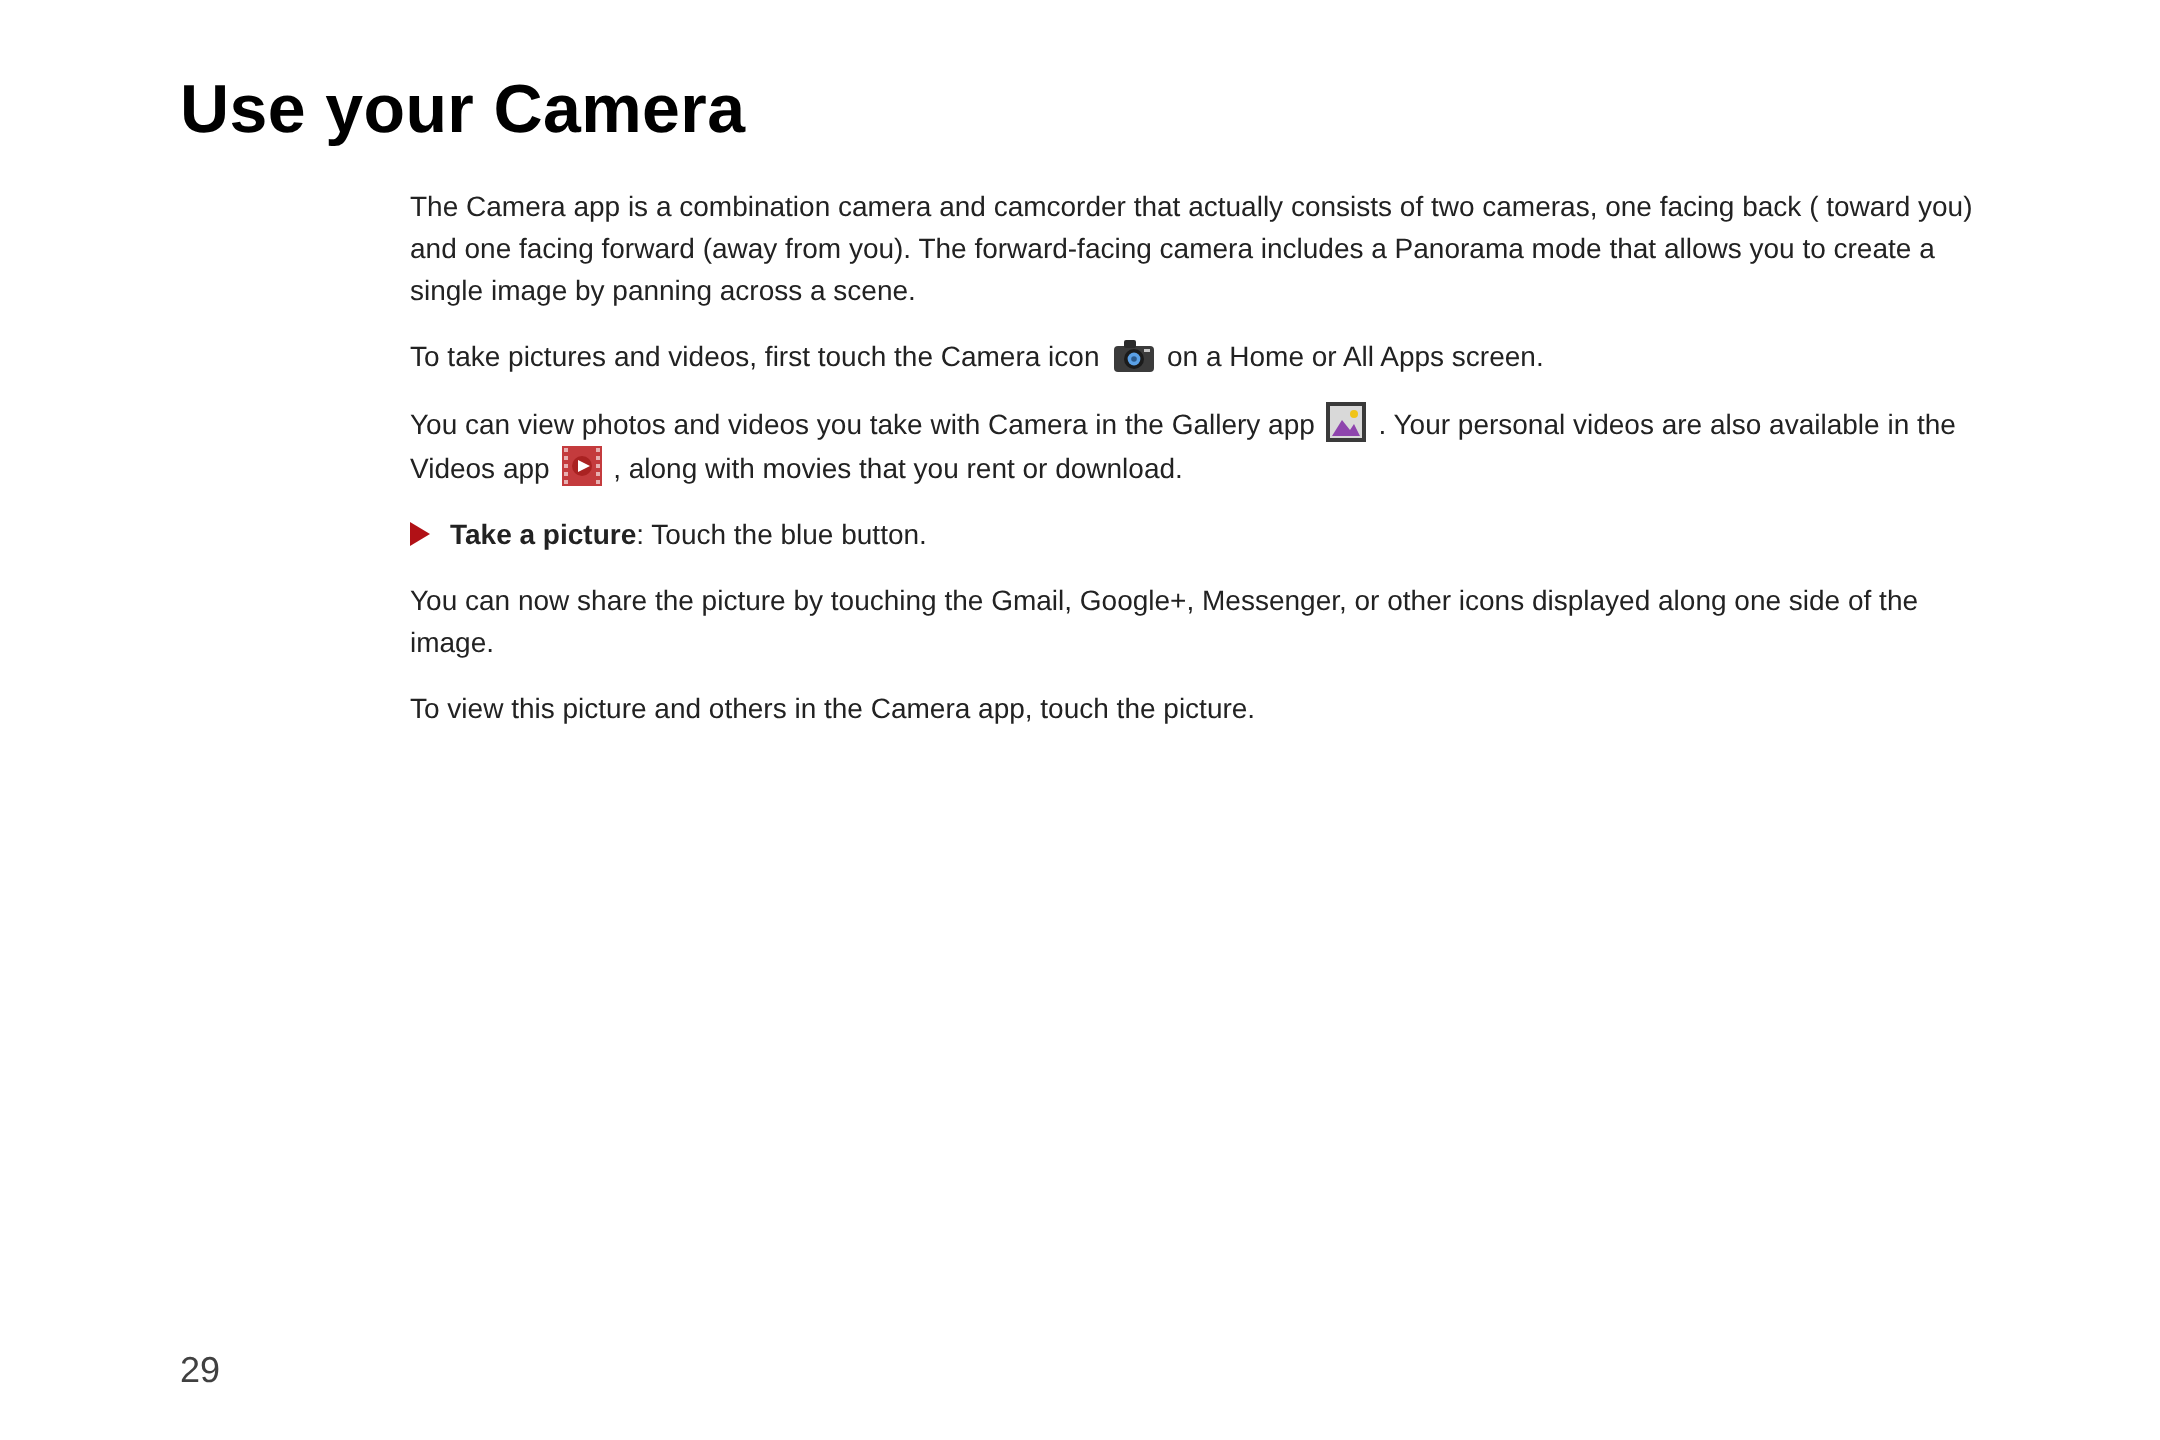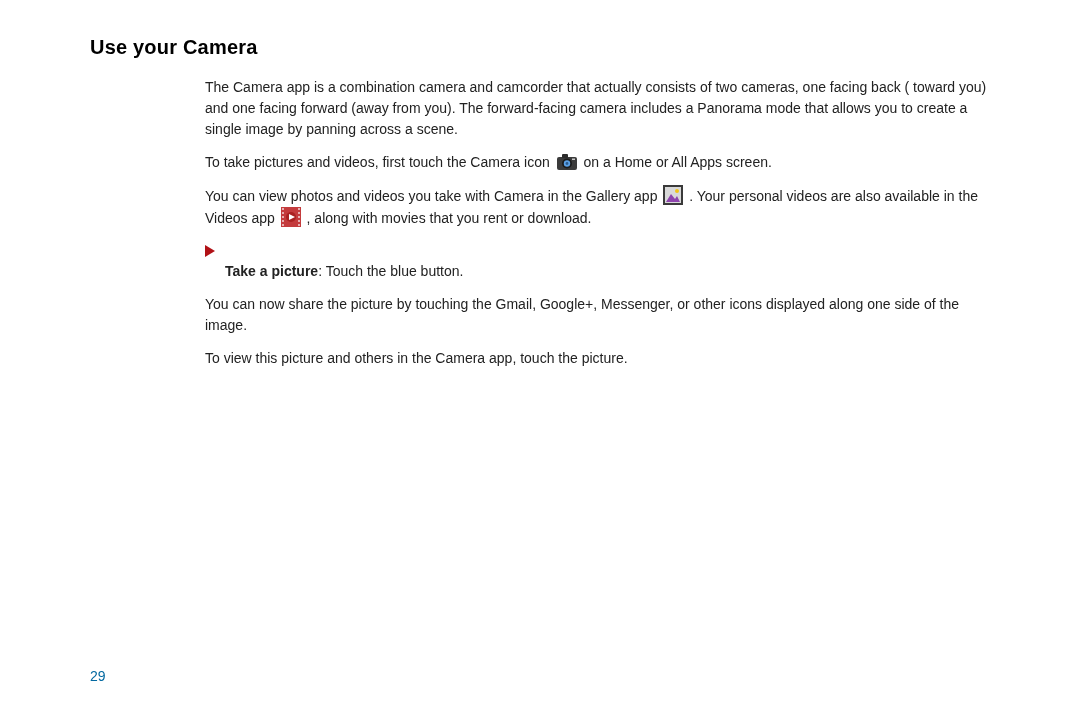--- a/index.html
+++ b/index.html
@@ -12,21 +12,21 @@
     color: #000;
   }
   .page {
     position: relative;
     width: 1080px;
     height: 720px;
     box-sizing: border-box;
     padding: 36px 90px 36px 90px;
   }
   h1.title {
-    font-size: 20px;
+    font-size: 34px;
     font-weight: 700;
     margin: 0 0 18px 0;
     letter-spacing: 0.2px;
   }
   .body {
     margin-left: 115px;
     max-width: 810px;
     font-size: 14px;
     line-height: 1.5;
     color: #222;
@@ -44,39 +44,38 @@
     width: 0;
     height: 0;
     border-left: 10px solid #b11116;
     border-top: 6px solid transparent;
     border-bottom: 6px solid transparent;
     margin-right: 10px;
     margin-top: 4px;
   }
   .bullet .text {
     flex: 1 1 auto;
-    margin-top: 20px;
   }
   .bold {
     font-weight: 700;
   }
   .inline-icon {
     display: inline-block;
     vertical-align: -4px;
     margin: 0 2px;
   }
   .inline-icon svg {
     display: block;
   }
   .page-num {
     position: absolute;
     left: 90px;
-    bottom: 36px;
-    font-size: 14px;
-    color: #0369a1;
+    bottom: 24px;
+    font-size: 18px;
+    color: #404040;
   }
 </style>
 </head>
 <body>
 
 <div class="page">
 
   <h1 class="title">Use your Camera</h1>
 
   <div class="body">

